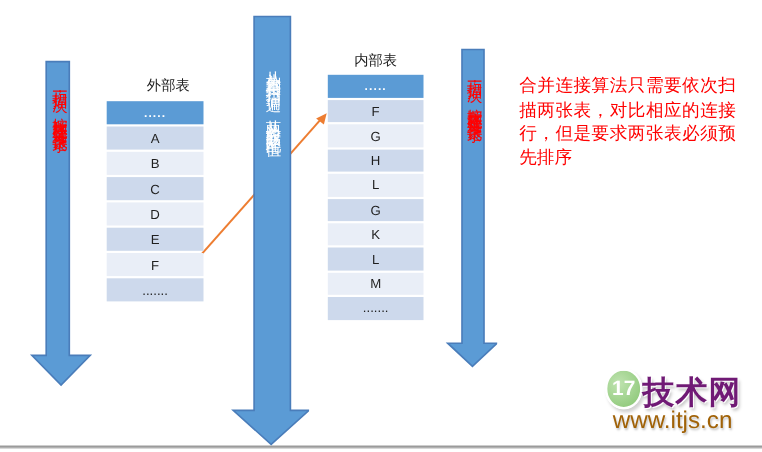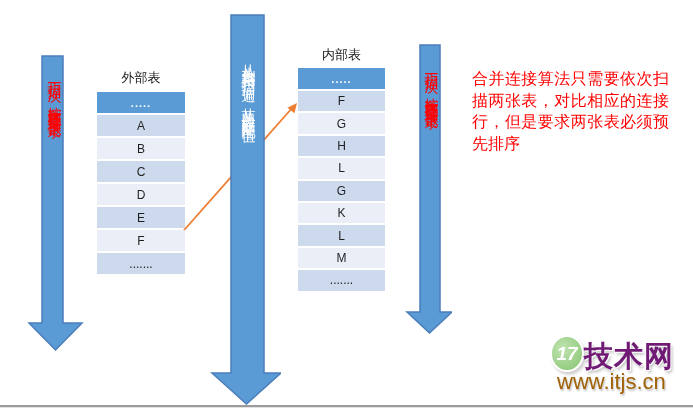--- a/index.html
+++ b/index.html
@@ -56,21 +56,21 @@
     margin-top:16px;
   }
 
   
   #wm-logo{
     left:550px;top:335px;width:34px;height:37px;border-radius:50%;
     background:radial-gradient(circle at 35% 35%, #bfe3b0, #86c470);
     border:2px solid #ffffff;box-sizing:border-box;
     box-shadow:2px 3px 3px rgba(0,0,0,0.18);
     display:flex;align-items:center;justify-content:center;
-    color:#ffffff;font-size:19px;font-weight:bold;font-style:italic;
+    color:#ffffff;font-size:19px;font-weight:bold;
   }
   #wm-site{
     left:584px;top:337px;
     color:#701a75;font-size:29px;font-weight:bold;letter-spacing:1px;
     text-shadow:1px 1px 0 #ffffff,2px 3px 3px rgba(0,0,0,0.25);
   }
   #wm-url{
     left:557px;top:369px;
     color:#a16207;font-size:22px;
     text-shadow:1px 2px 2px rgba(0,0,0,0.25);
@@ -104,21 +104,21 @@
   <div class="arrow-text white" style="left:239px;top:53px;height:312px;">从头到尾只扫描一遍，从两边获取匹配值</div>
 </div>
 
 <div>
   <svg class="arrow-svg" style="left:405px;top:43px;" width="47" height="292" viewBox="0 0 47 292">
     <polygon class="arrow-shape" points="15,2 35,2 35,269 47,269 24.5,290 2,269 15,269"></polygon>
   </svg>
   <div class="arrow-text red" style="left:422px;top:63px;height:250px;">扫描一次，按顺序筛选每一条记录</div>
 </div>
 
-<div class="tbl-title" style="left:97px;top:69px;width:88px;">外部表</div>
+<div class="tbl-title" style="left:109px;top:69px;width:88px;">外部表</div>
 <div id="outer-table" class="dtable" style="left:97px;top:92px;width:88px;">
   <div class="tbl-header">.....</div>
   <div style="display:flex;flex-direction:column;gap:2px;">
       <div class="row dark">A</div>
       <div class="row light">B</div>
       <div class="row dark">C</div>
       <div class="row light">D</div>
       <div class="row dark">E</div>
       <div class="row light">F</div>
       <div class="row dark">.......</div>

